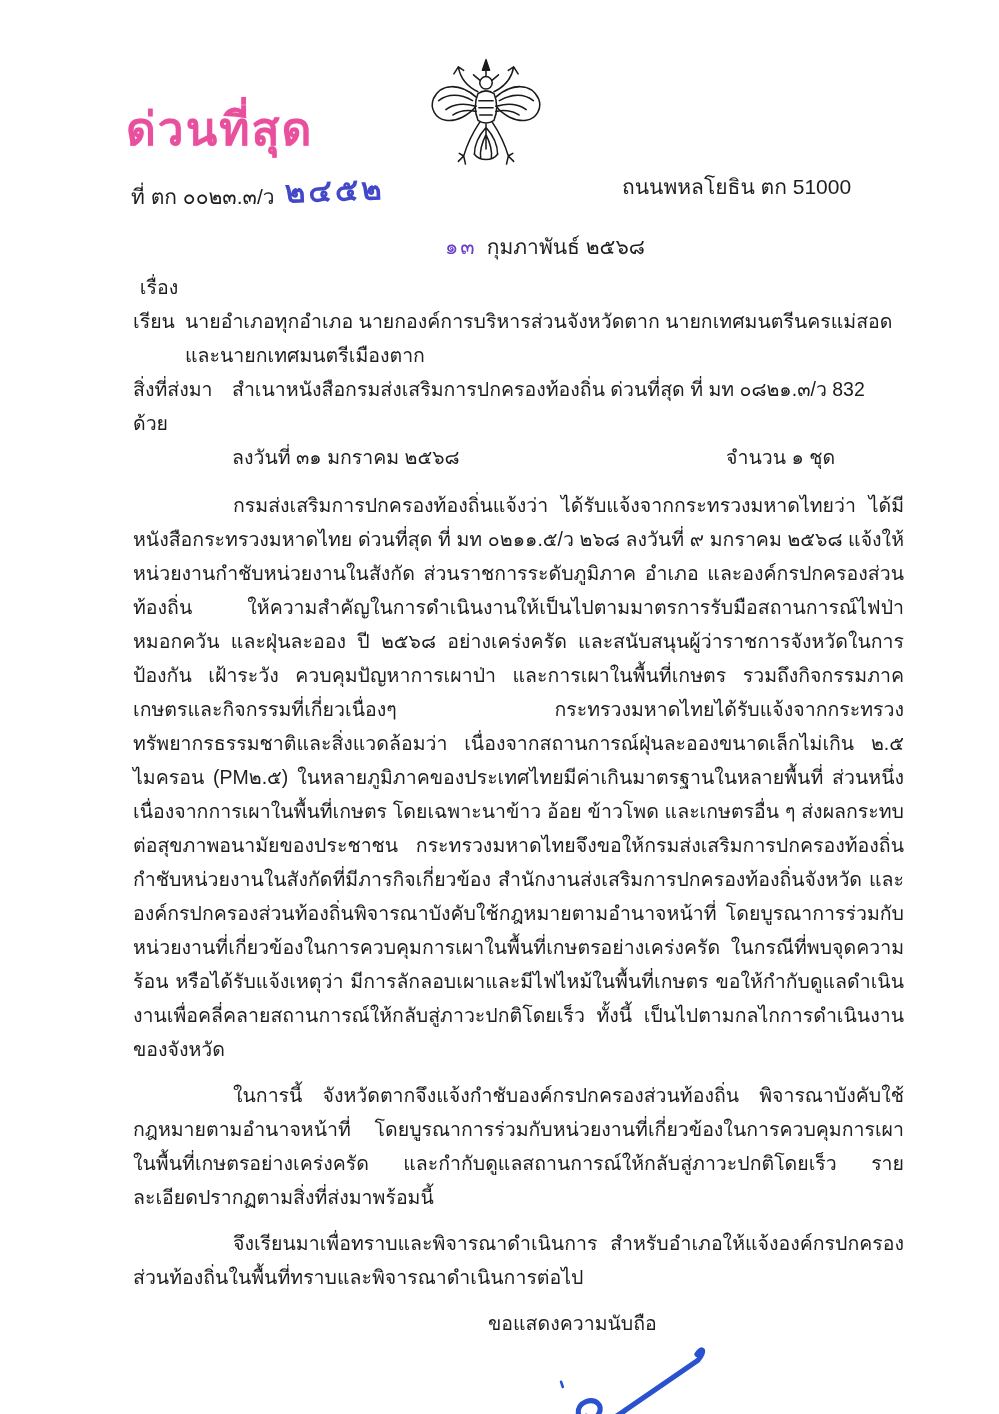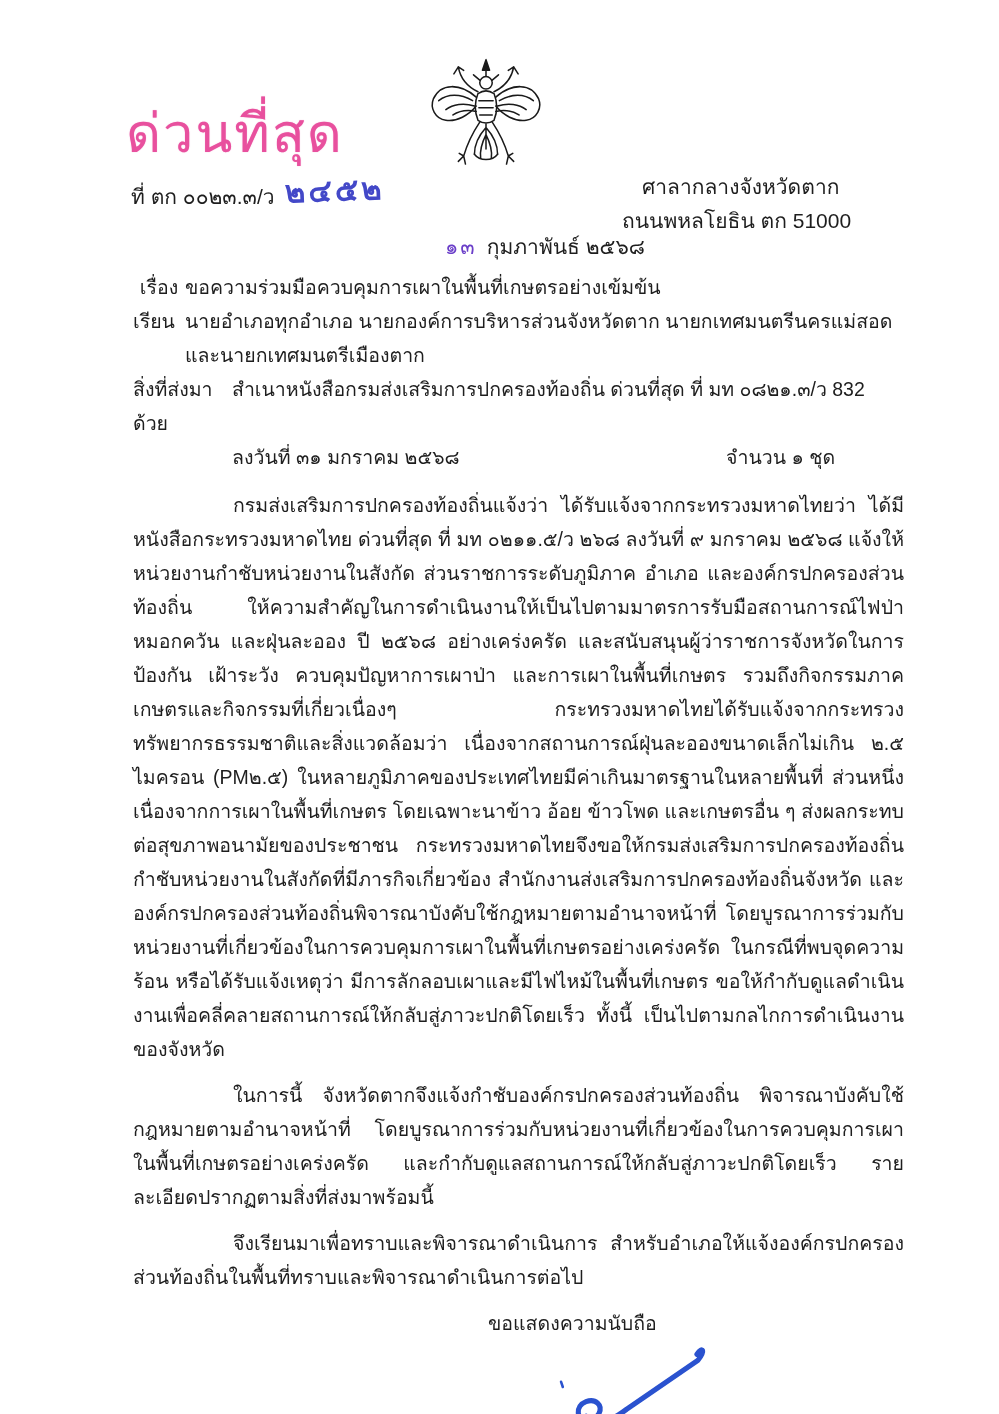--- a/index.html
+++ b/index.html
@@ -11,21 +11,21 @@
     background:#ffffff;
     font-family:"Liberation Sans", sans-serif;
     color:#1e1e1e;
     overflow:hidden;
     box-sizing:border-box;
   }
   
   .top-zone{position:relative;height:270px;}
   .stamp-urgent{
     position:absolute;left:126px;top:106px;
-    font-size:54px;font-weight:normal;color:#e8509e;
+    font-size:46px;font-weight:bold;color:#e8509e;
     letter-spacing:2px;line-height:1;
     text-shadow:0 0 1px rgba(232,80,158,.55);
   }
   .doc-no{position:absolute;left:131px;top:168px;font-size:21px;white-space:nowrap;}
   .doc-no .hand{
     display:inline-block;color:#4348c8;font-size:31px;font-weight:bold;
     transform:rotate(-2deg) translateY(-3px);margin-left:10px;
     letter-spacing:3px;
   }
   .garuda{position:absolute;left:428px;top:56px;}
@@ -86,34 +86,32 @@
           <path d="M57,50 L73,50 M57,58 L73,58 M58,66 L72,66"></path>
           <path d="M65,76 L65,104 M65,80 C56,90 52,100 52,110 M65,80 C74,90 78,100 78,110 M65,88 C60,98 58,106 59,114 M65,88 C70,98 72,106 71,114"></path>
           <path d="M52,110 C58,118 72,118 78,110"></path>
           <path d="M58,74 C50,86 44,98 40,112 M40,112 L34,118 M40,112 L42,121 M40,112 L35,109"></path>
           <path d="M72,74 C80,86 86,98 90,112 M90,112 L96,118 M90,112 L88,121 M90,112 L95,109"></path>
         </g>
       </svg>
     </div>
 
     <div class="office-block">
-      <div class="l1">ศาลากลางจังหวัดตาก</div>
       <div>ถนนพหลโยธิน ตก 51000</div>
     </div>
 
     <div class="date-line">
       <span class="day">๑๓</span><span>กุมภาพันธ์ ๒๕๖๘</span>
     </div>
   </div>
 
   <div class="letter">
 
     <div class="row subject-row">
       <span class="lab">เรื่อง</span>
-      <span>ขอความร่วมมือควบคุมการเผาในพื้นที่เกษตรอย่างเข้มข้น</span>
     </div>
 
     <div class="row to-row">
       <span class="lab">เรียน</span>
       <span>นายอำเภอทุกอำเภอ นายกองค์การบริหารส่วนจังหวัดตาก นายกเทศมนตรีนครแม่สอด</span>
     </div>
     <div class="to-cont">และนายกเทศมนตรีเมืองตาก</div>
 
     <div class="row attach-row">
       <span class="lab">สิ่งที่ส่งมาด้วย</span>

